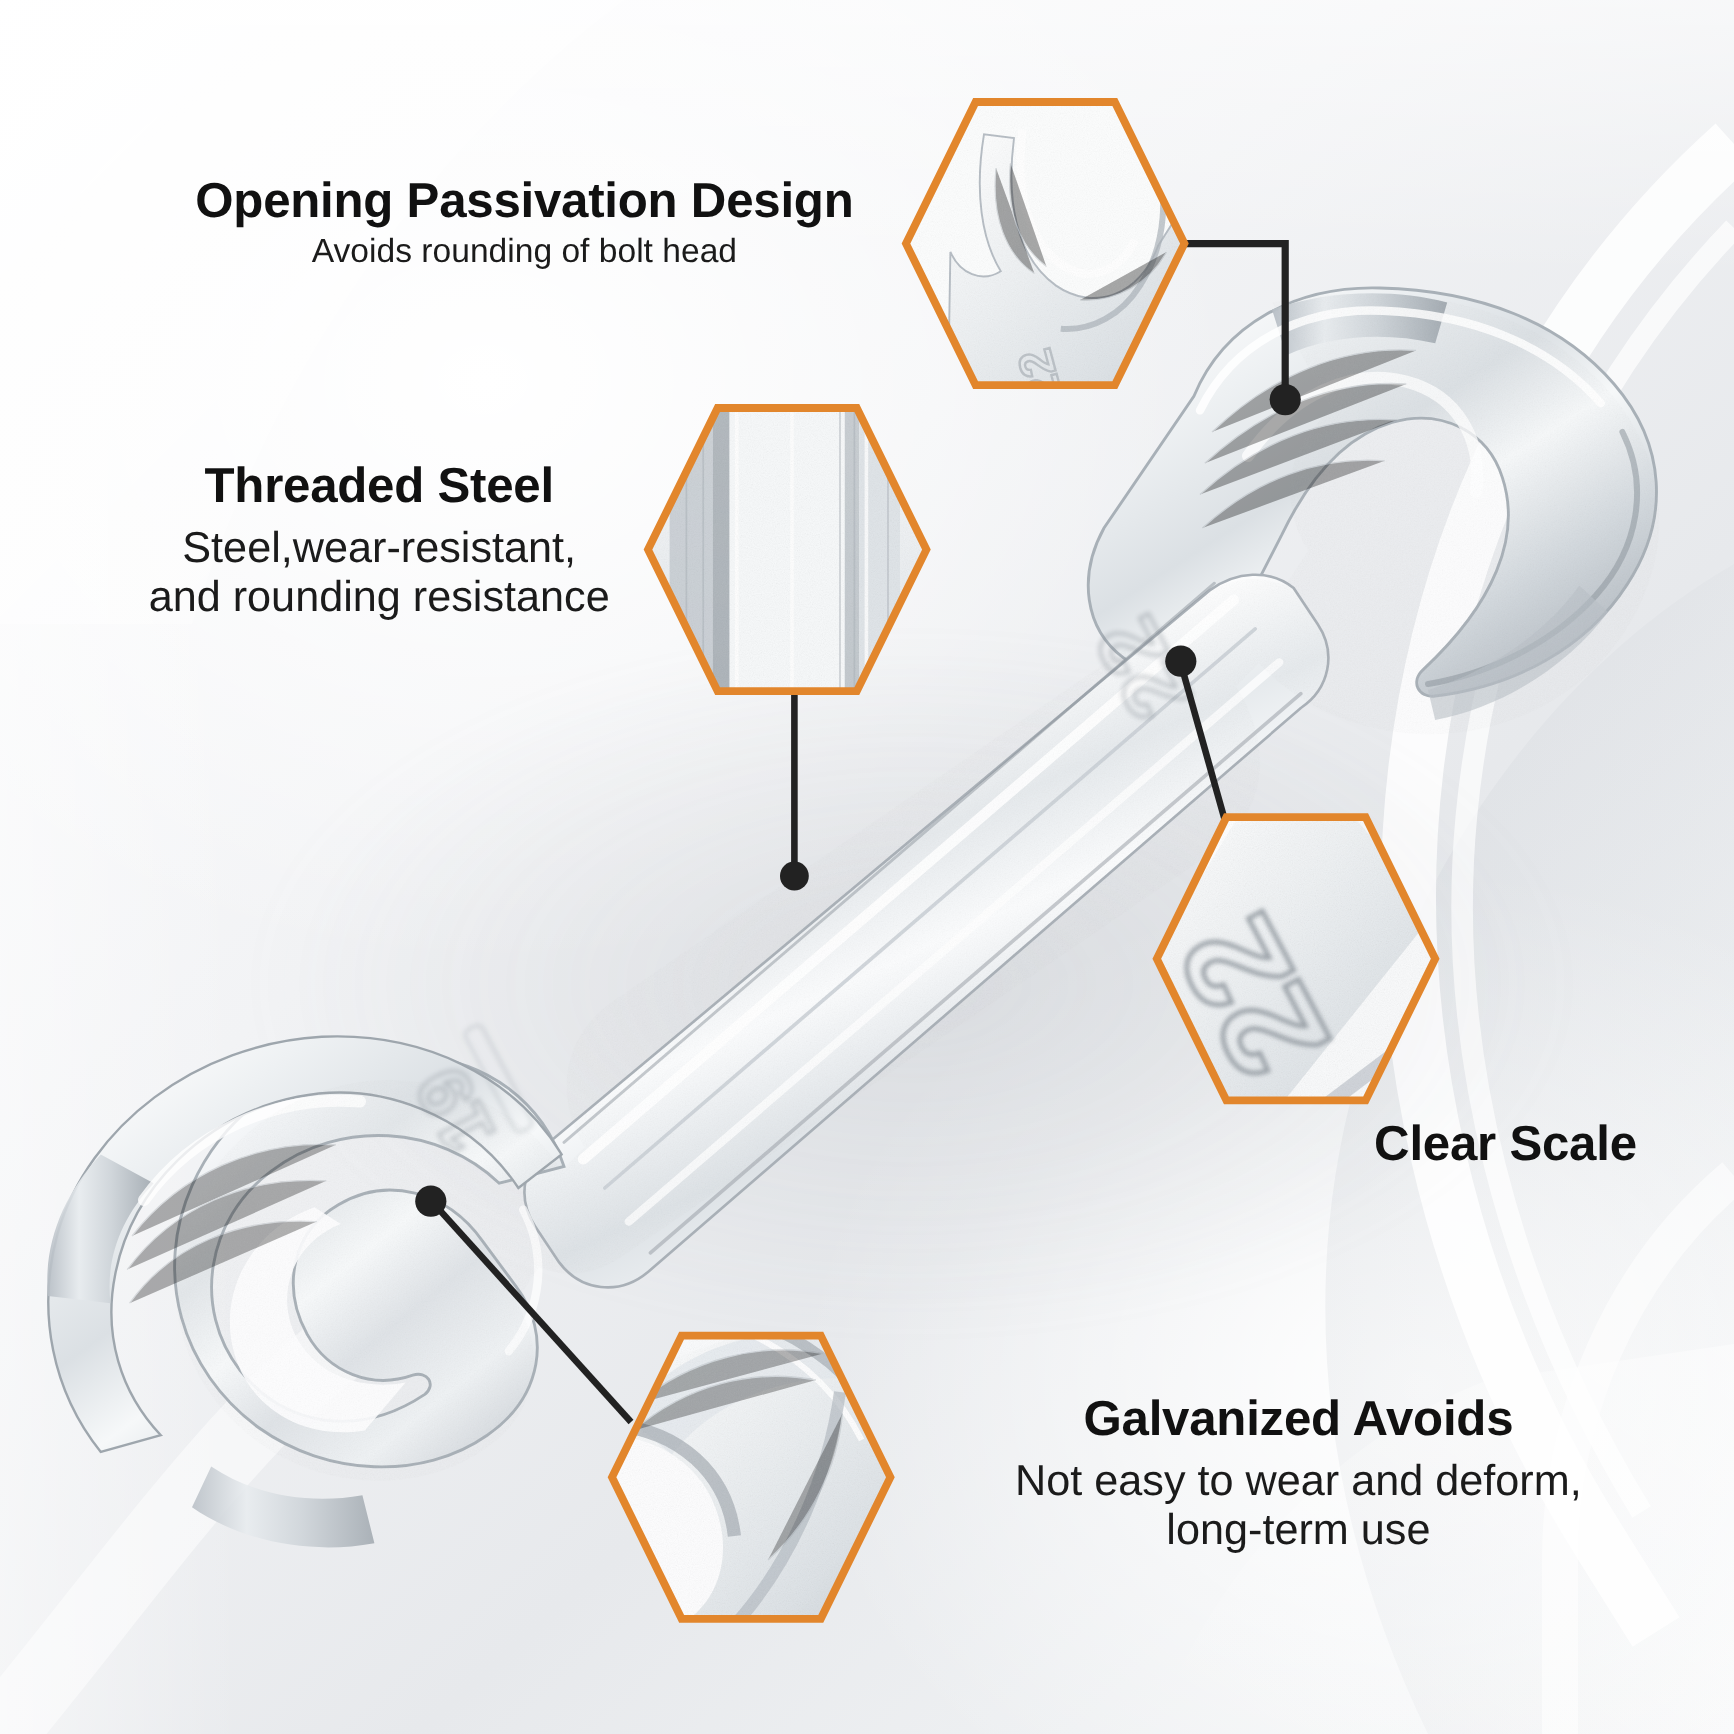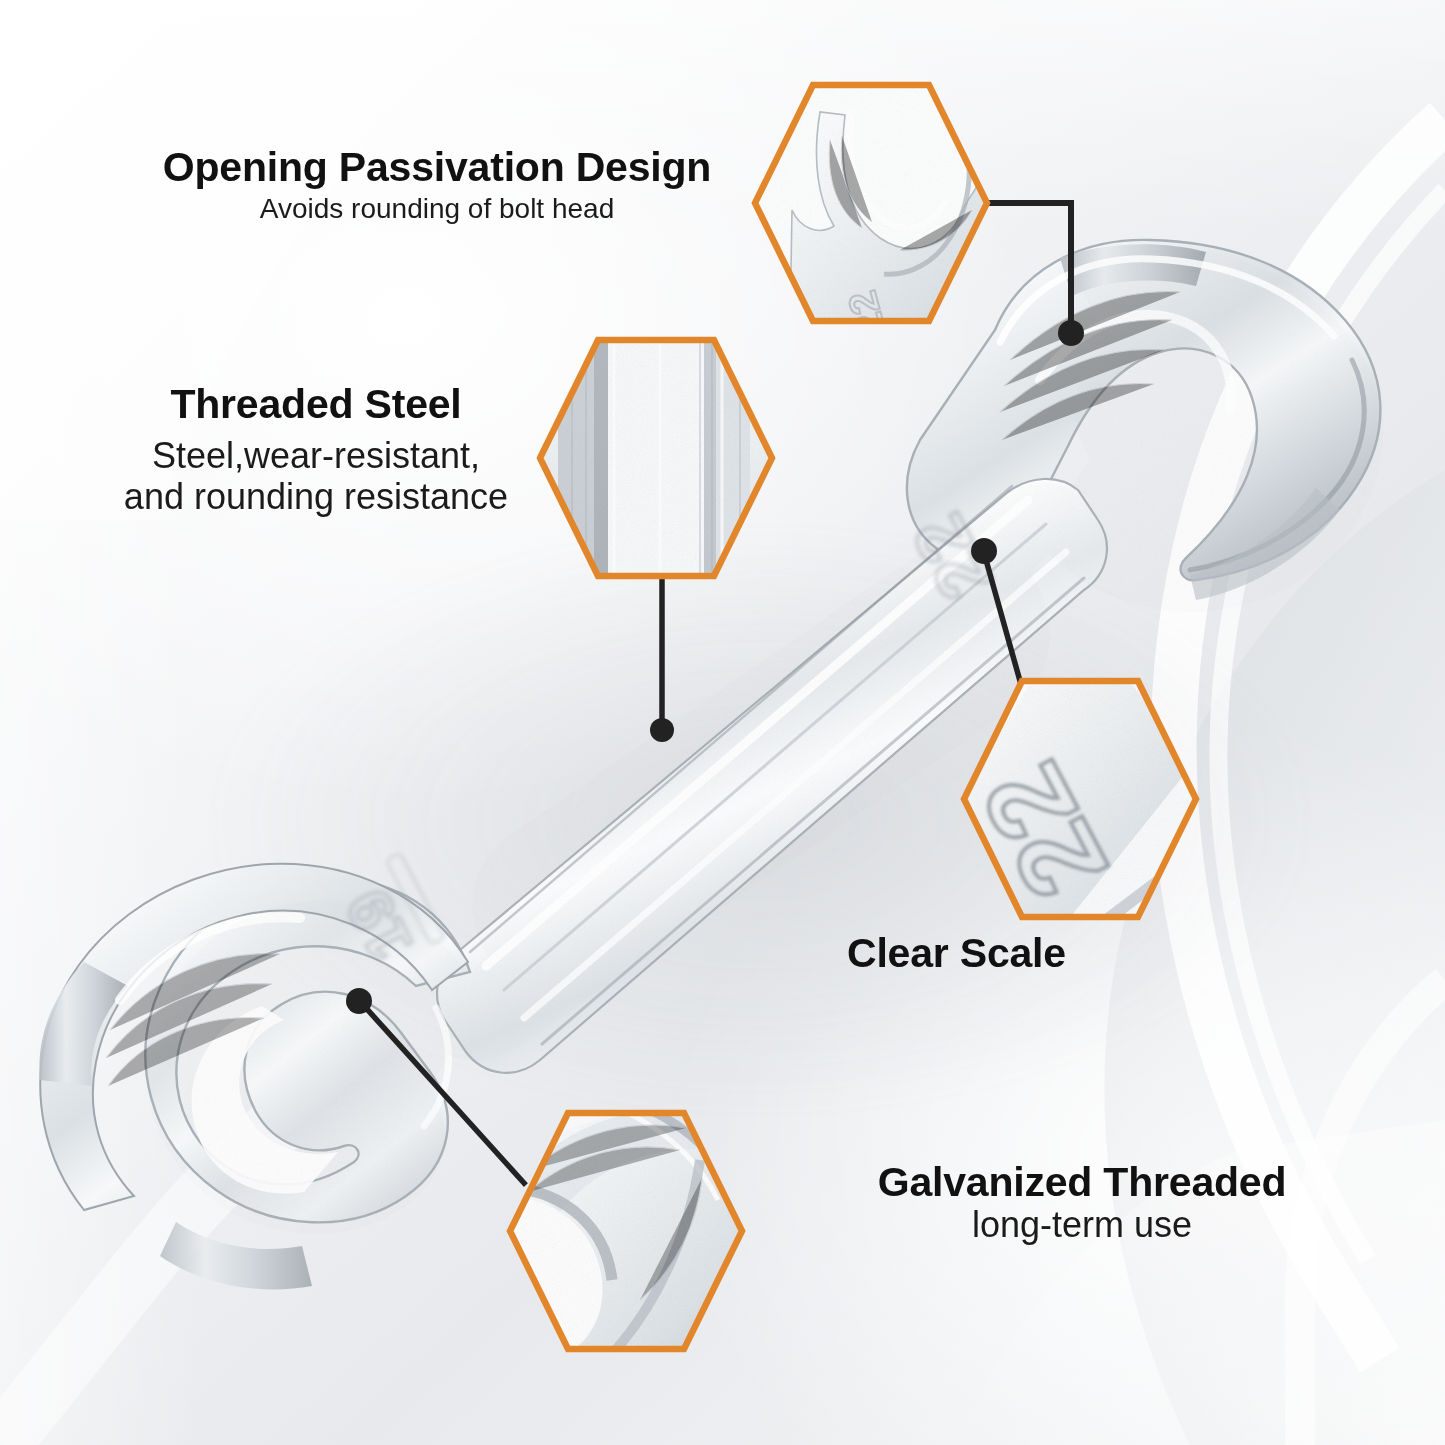--- a/index.html
+++ b/index.html
@@ -57,21 +57,21 @@
     font-weight: normal;
   }
   .ct-opening { left: 104px; top: 146px; width: 666px; text-align: center; }
   .ct-opening .callout-title { font-size: 41px; }
   .ct-opening .callout-sub { font-size: 28px; margin-top: 4px; }
 
   .ct-threaded { left: 70px; top: 383px; width: 492px; text-align: center; }
   .ct-threaded .callout-title { font-size: 41px; }
   .ct-threaded .callout-sub { font-size: 36px; margin-top: 9px; }
 
-  .ct-scale { left: 847px; top: 932px; width: 540px; text-align: left; }
+  .ct-scale { left: 824px; top: 932px; width: 540px; text-align: right; }
   .ct-scale .callout-title { font-size: 41px; }
   .ct-scale .callout-sub { font-size: 36px; margin-top: 9px; }
 
   .ct-galvanized { left: 784px; top: 1161px; width: 596px; text-align: center; }
   .ct-galvanized .callout-title { font-size: 41px; }
   .ct-galvanized .callout-sub { font-size: 36px; margin-top: 9px; }
 </style>
 </head>
 <body>
 
@@ -449,17 +449,18 @@
     <div class="callout-title">Threaded Steel</div>
     <div class="callout-sub">Steel,wear-resistant,</div>
     <div class="callout-sub" style="margin-top:0">and rounding resistance</div>
   </div>
 
   <div class="callout-text ct-scale">
     <div class="callout-title">Clear Scale</div>
   </div>
 
   <div class="callout-text ct-galvanized">
-    <div class="callout-title">Galvanized Threaded</div>
+    <div class="callout-title">Galvanized Avoids</div>
+    <div class="callout-sub">Not easy to wear and deform,</div>
     <div class="callout-sub" style="margin-top:0">long-term use</div>
   </div>
 
 </div>
 
 </body></html>

